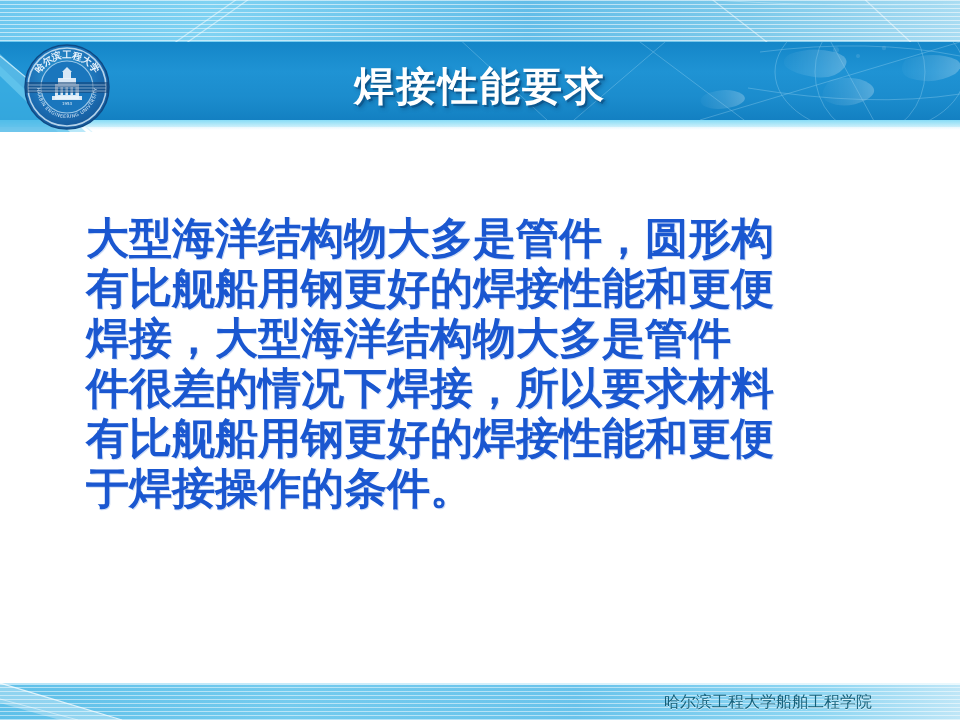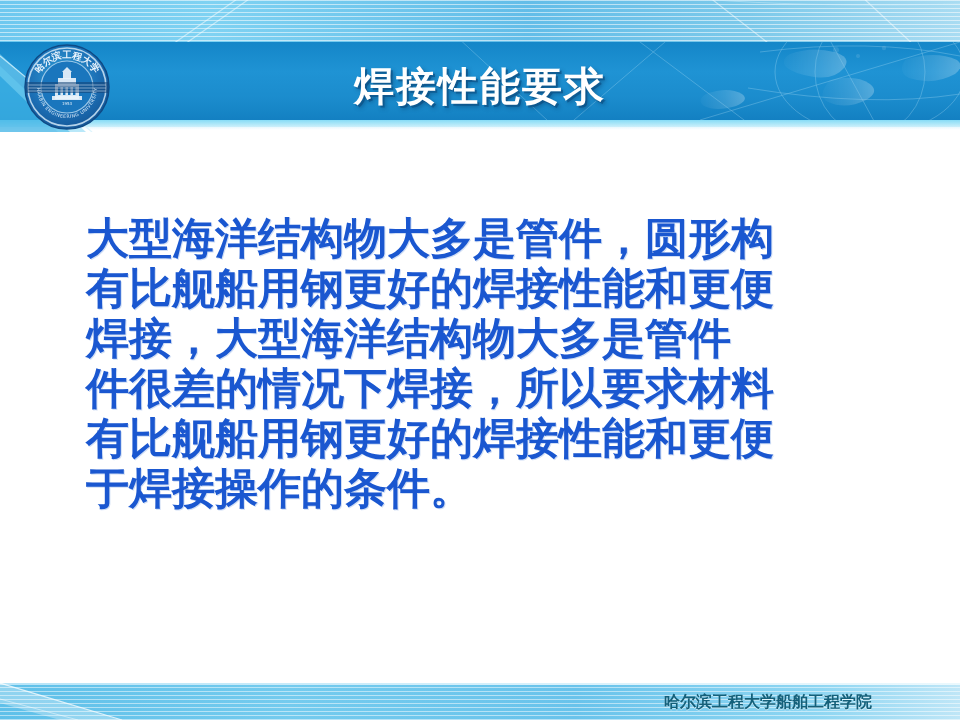--- a/index.html
+++ b/index.html
@@ -149,21 +149,21 @@
     left: 0; top: 0;
     width: 300px; height: 37px;
   }
 
   .footer-text {
     position: absolute;
     right: 88px;
     top: 692px;
     font-family: "DejaVu Sans", "Liberation Sans", sans-serif;
     font-size: 16px;
-    font-weight: bold;
+    font-weight: normal;
     color: #14607a;
     letter-spacing: 0px;
     white-space: nowrap;
     text-shadow: 0 1px 0 rgba(255,255,255,0.5);
   }
 
   
   .left-diag {
     position: absolute;
     left: 0; top: 42px;

